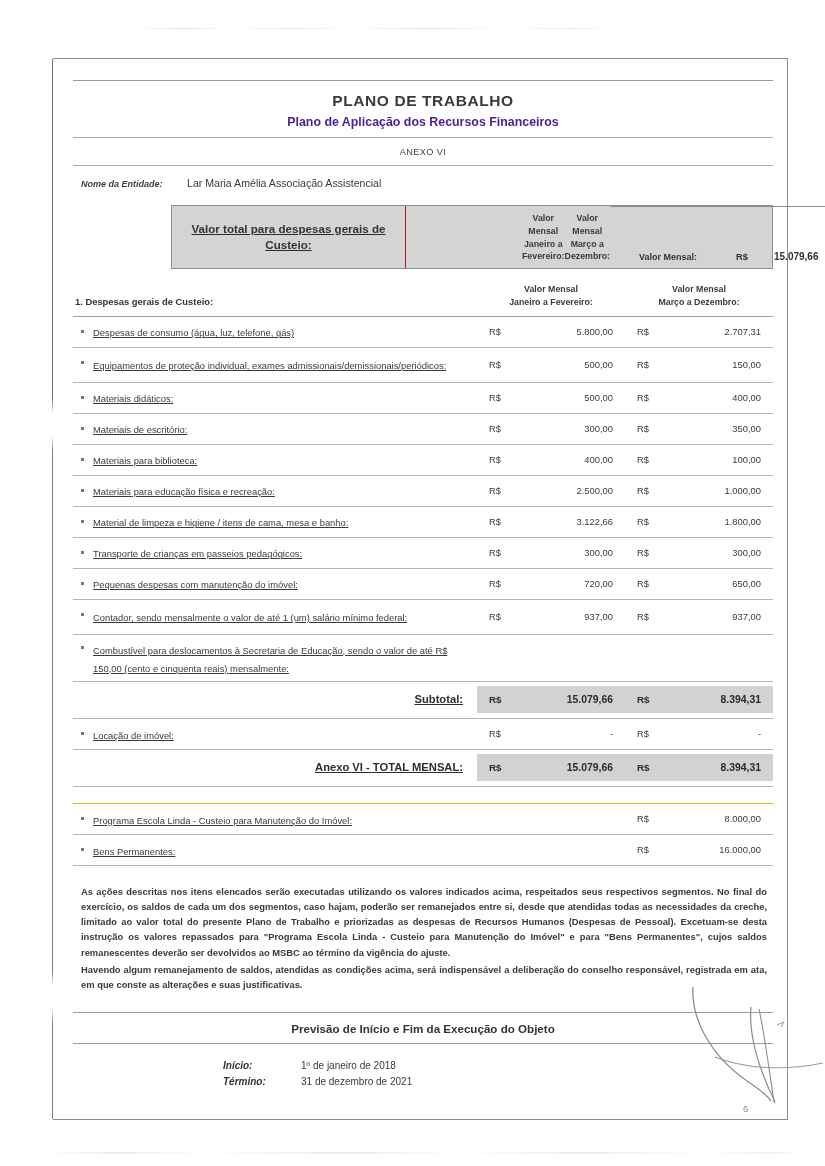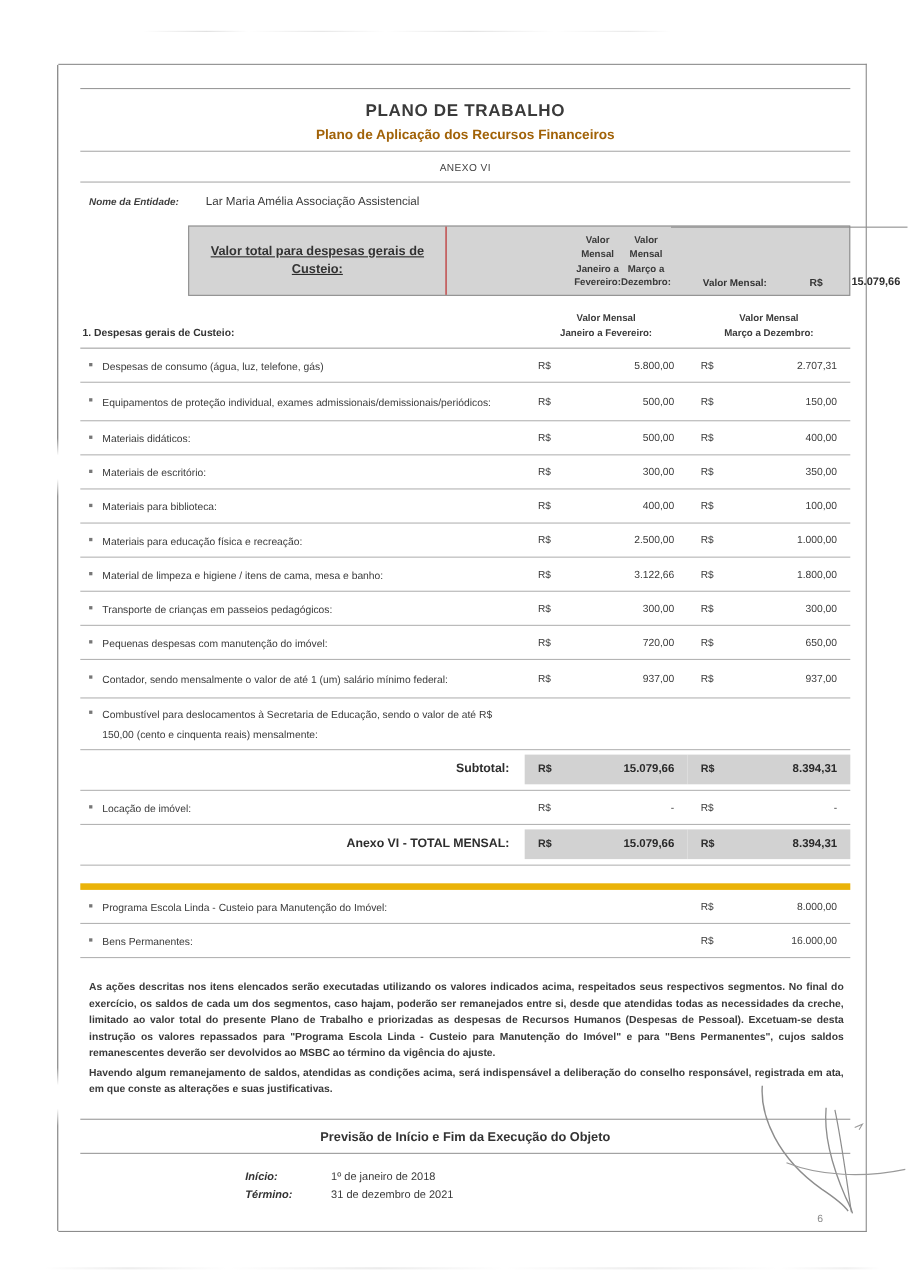--- a/index.html
+++ b/index.html
@@ -42,21 +42,21 @@
     position:absolute;left:73px;top:80px;width:700px;
   }
   
   .rule{height:0;border-top:1px solid #9a9a9a;}
   .rule.soft{border-top:1px solid #ababab;}
   .doc-title{
     text-align:center;font-size:15.5px;font-weight:bold;letter-spacing:.6px;
     color:#3a3a3a;padding:11px 0 3px 0;
   }
   .doc-subtitle{
-    text-align:center;font-size:12.4px;font-weight:bold;color:#a16207;
+    text-align:center;font-size:12.4px;font-weight:bold;color:#4c1d95;
     padding:2px 0 8px 0;
   }
   .annex{
     text-align:center;font-size:9.2px;color:#444;letter-spacing:.4px;
     padding:9px 0 8px 0;
   }
   .entity-row{
     display:flex;align-items:baseline;padding:11px 0 10px 8px;
   }
   .entity-label{
@@ -107,21 +107,21 @@
   }
 
   
   .tbl{border-top:1px solid #a2a2a2;}
   .row{
     display:flex;align-items:center;min-height:30px;
     border-bottom:1px solid #b4b4b4;
   }
   .row.tall{min-height:34px;}
   .row-desc{flex:1;padding:5px 6px 5px 20px;position:relative;}
-  .row-desc .txt{font-size:9.4px;color:#3a3a3a;line-height:1.5;}
+  .row-desc .txt{font-size:9.4px;color:#3a3a3a;line-height:1.5;text-decoration:underline;}
   .bullet{
     position:absolute;left:8px;top:50%;margin-top:-1.5px;
     width:3px;height:3px;background:#777;
   }
   .bullet.top{top:11px;margin-top:0;}
   .cell{
     width:148px;flex:none;display:flex;align-items:center;
     padding:6px 12px 6px 0;box-sizing:border-box;
   }
   .cell .cur{width:34px;flex:none;font-size:9.2px;color:#3a3a3a;padding-left:12px;}
@@ -428,21 +428,21 @@
         <span class="num">15.079,66</span>
       </div>
       <div class="cell">
         <span class="cur">R$</span>
         <span class="num">8.394,31</span>
       </div>
     </div>
 
     <div class="spacer"></div>
 
-    <div class="row" style="border-top:6px solid #eab308;gap:28px;">
+    <div class="row" style="border-top:1px solid #eab308;gap:28px;">
       <div class="row-desc">
         <span class="bullet"></span>
         <span class="txt">Programa Escola Linda - Custeio para Manutenção do Imóvel:</span>
       </div>
       <div class="cell">
           <span class="cur"></span>
           <span class="num"></span>
         </div>
       <div class="cell">
         <span class="cur">R$</span>

